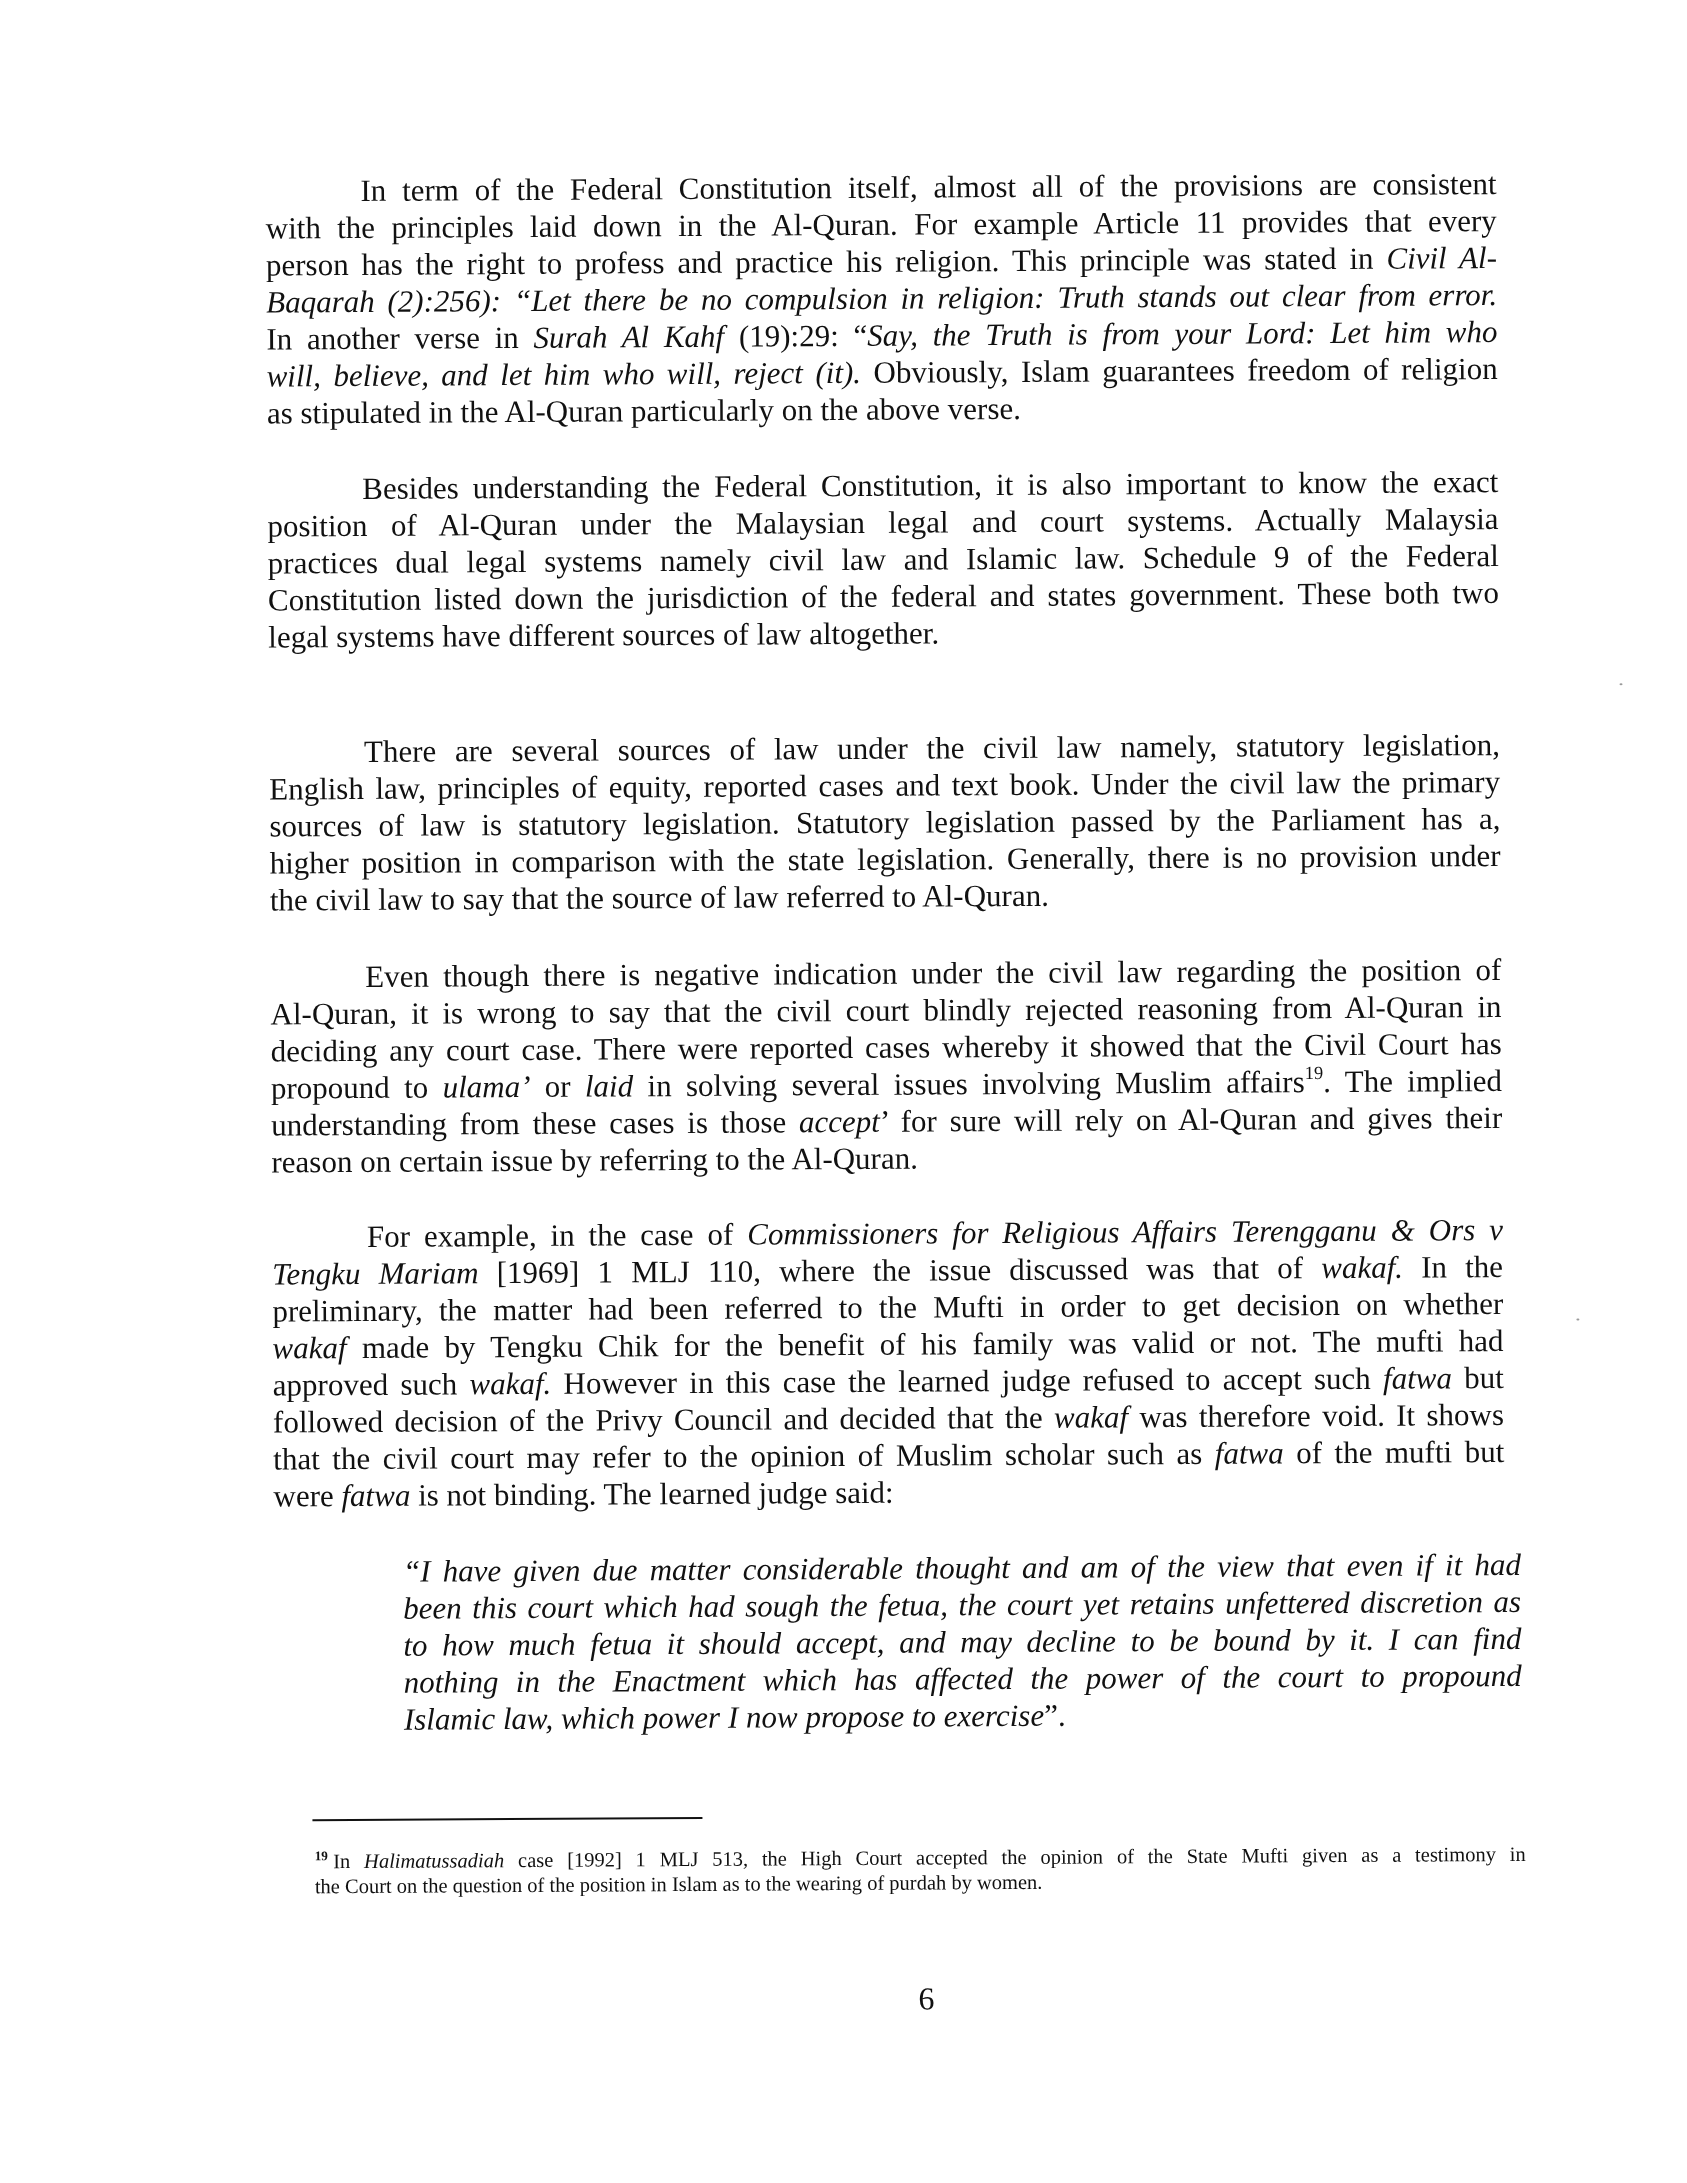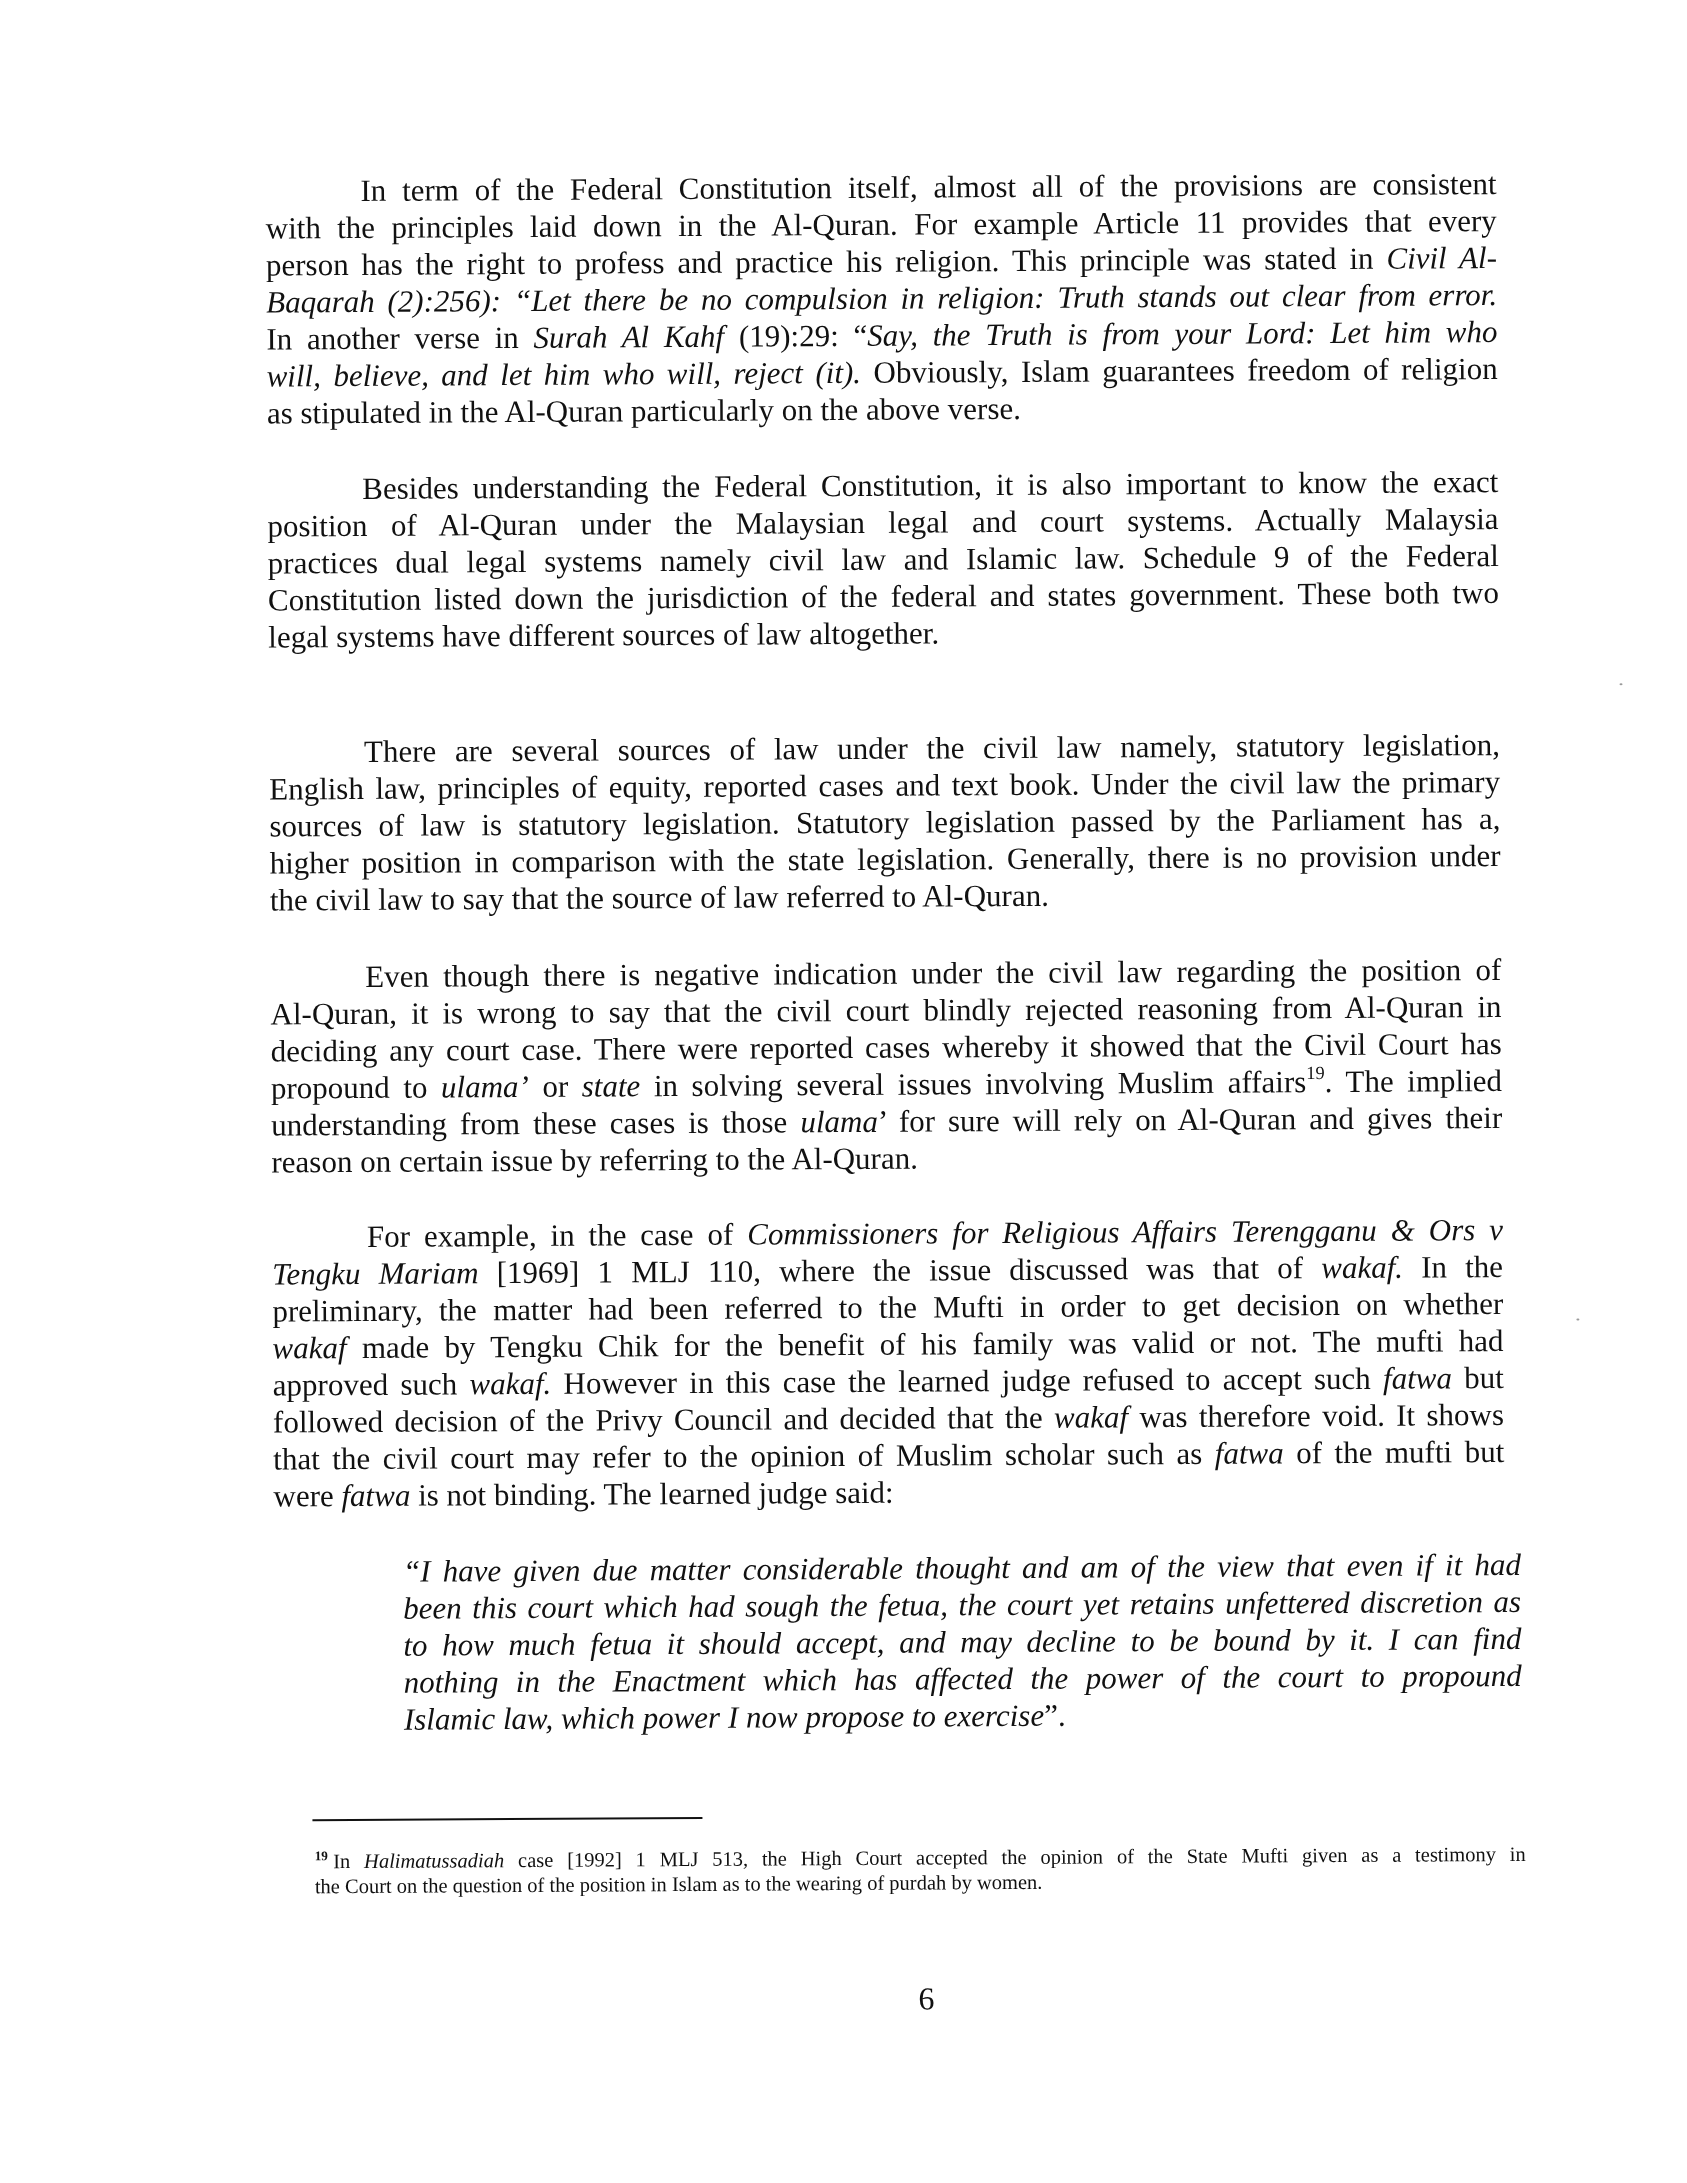--- a/index.html
+++ b/index.html
@@ -65,22 +65,22 @@
       <span class="line first"><span>There are several sources of law under the civil law namely, statutory legislation,</span></span>
       <span class="line"><span>English law, principles of equity, reported cases and text book. Under the civil law the primary</span></span>
       <span class="line"><span>sources of law is statutory legislation. Statutory legislation passed by the Parliament has a,</span></span>
       <span class="line"><span>higher position in comparison with the state legislation. Generally, there is no provision under</span></span>
       <span class="line last"><span>the civil law to say that the source of law referred to Al-Quran.</span></span>
     </div>
   <div class="para" id="p4" style="top:955px;">
       <span class="line first"><span>Even though there is negative indication under the civil law regarding the position of</span></span>
       <span class="line"><span>Al-Quran, it is wrong to say that the civil court blindly rejected reasoning from Al-Quran in</span></span>
       <span class="line"><span>deciding any court case. There were reported cases whereby it showed that the Civil Court has</span></span>
-      <span class="line"><span>propound to </span><span class="it">ulama’</span><span> or </span><span class="it">state</span><span> in solving several issues involving Muslim affairs</span><sup class="fnref">19</sup><span>. The implied</span></span>
-      <span class="line"><span>understanding from these cases is those </span><span class="it">ulama</span><span>’ for sure will rely on Al-Quran and gives their</span></span>
+      <span class="line"><span>propound to </span><span class="it">ulama’</span><span> or </span><span class="it">laid</span><span> in solving several issues involving Muslim affairs</span><sup class="fnref">19</sup><span>. The implied</span></span>
+      <span class="line"><span>understanding from these cases is those </span><span class="it">accept</span><span>’ for sure will rely on Al-Quran and gives their</span></span>
       <span class="line last"><span>reason on certain issue by referring to the Al-Quran.</span></span>
     </div>
   <div class="para" id="p5" style="top:1215px;">
       <span class="line first"><span>For example, in the case of </span><span class="it">Commissioners for Religious Affairs Terengganu &amp; Ors v</span></span>
       <span class="line"><span class="it">Tengku Mariam</span><span> [1969] 1 MLJ 110, where the issue discussed was that of </span><span class="it">wakaf.</span><span> In the</span></span>
       <span class="line"><span>preliminary, the matter had been referred to the Mufti in order to get decision on whether</span></span>
       <span class="line"><span class="it">wakaf</span><span> made by Tengku Chik for the benefit of his family was valid or not. The mufti had</span></span>
       <span class="line"><span>approved such </span><span class="it">wakaf.</span><span> However in this case the learned judge refused to accept such </span><span class="it">fatwa</span><span> but</span></span>
       <span class="line"><span>followed decision of the Privy Council and decided that the </span><span class="it">wakaf</span><span> was therefore void. It shows</span></span>
       <span class="line"><span>that the civil court may refer to the opinion of Muslim scholar such as </span><span class="it">fatwa</span><span> of the mufti but</span></span>

